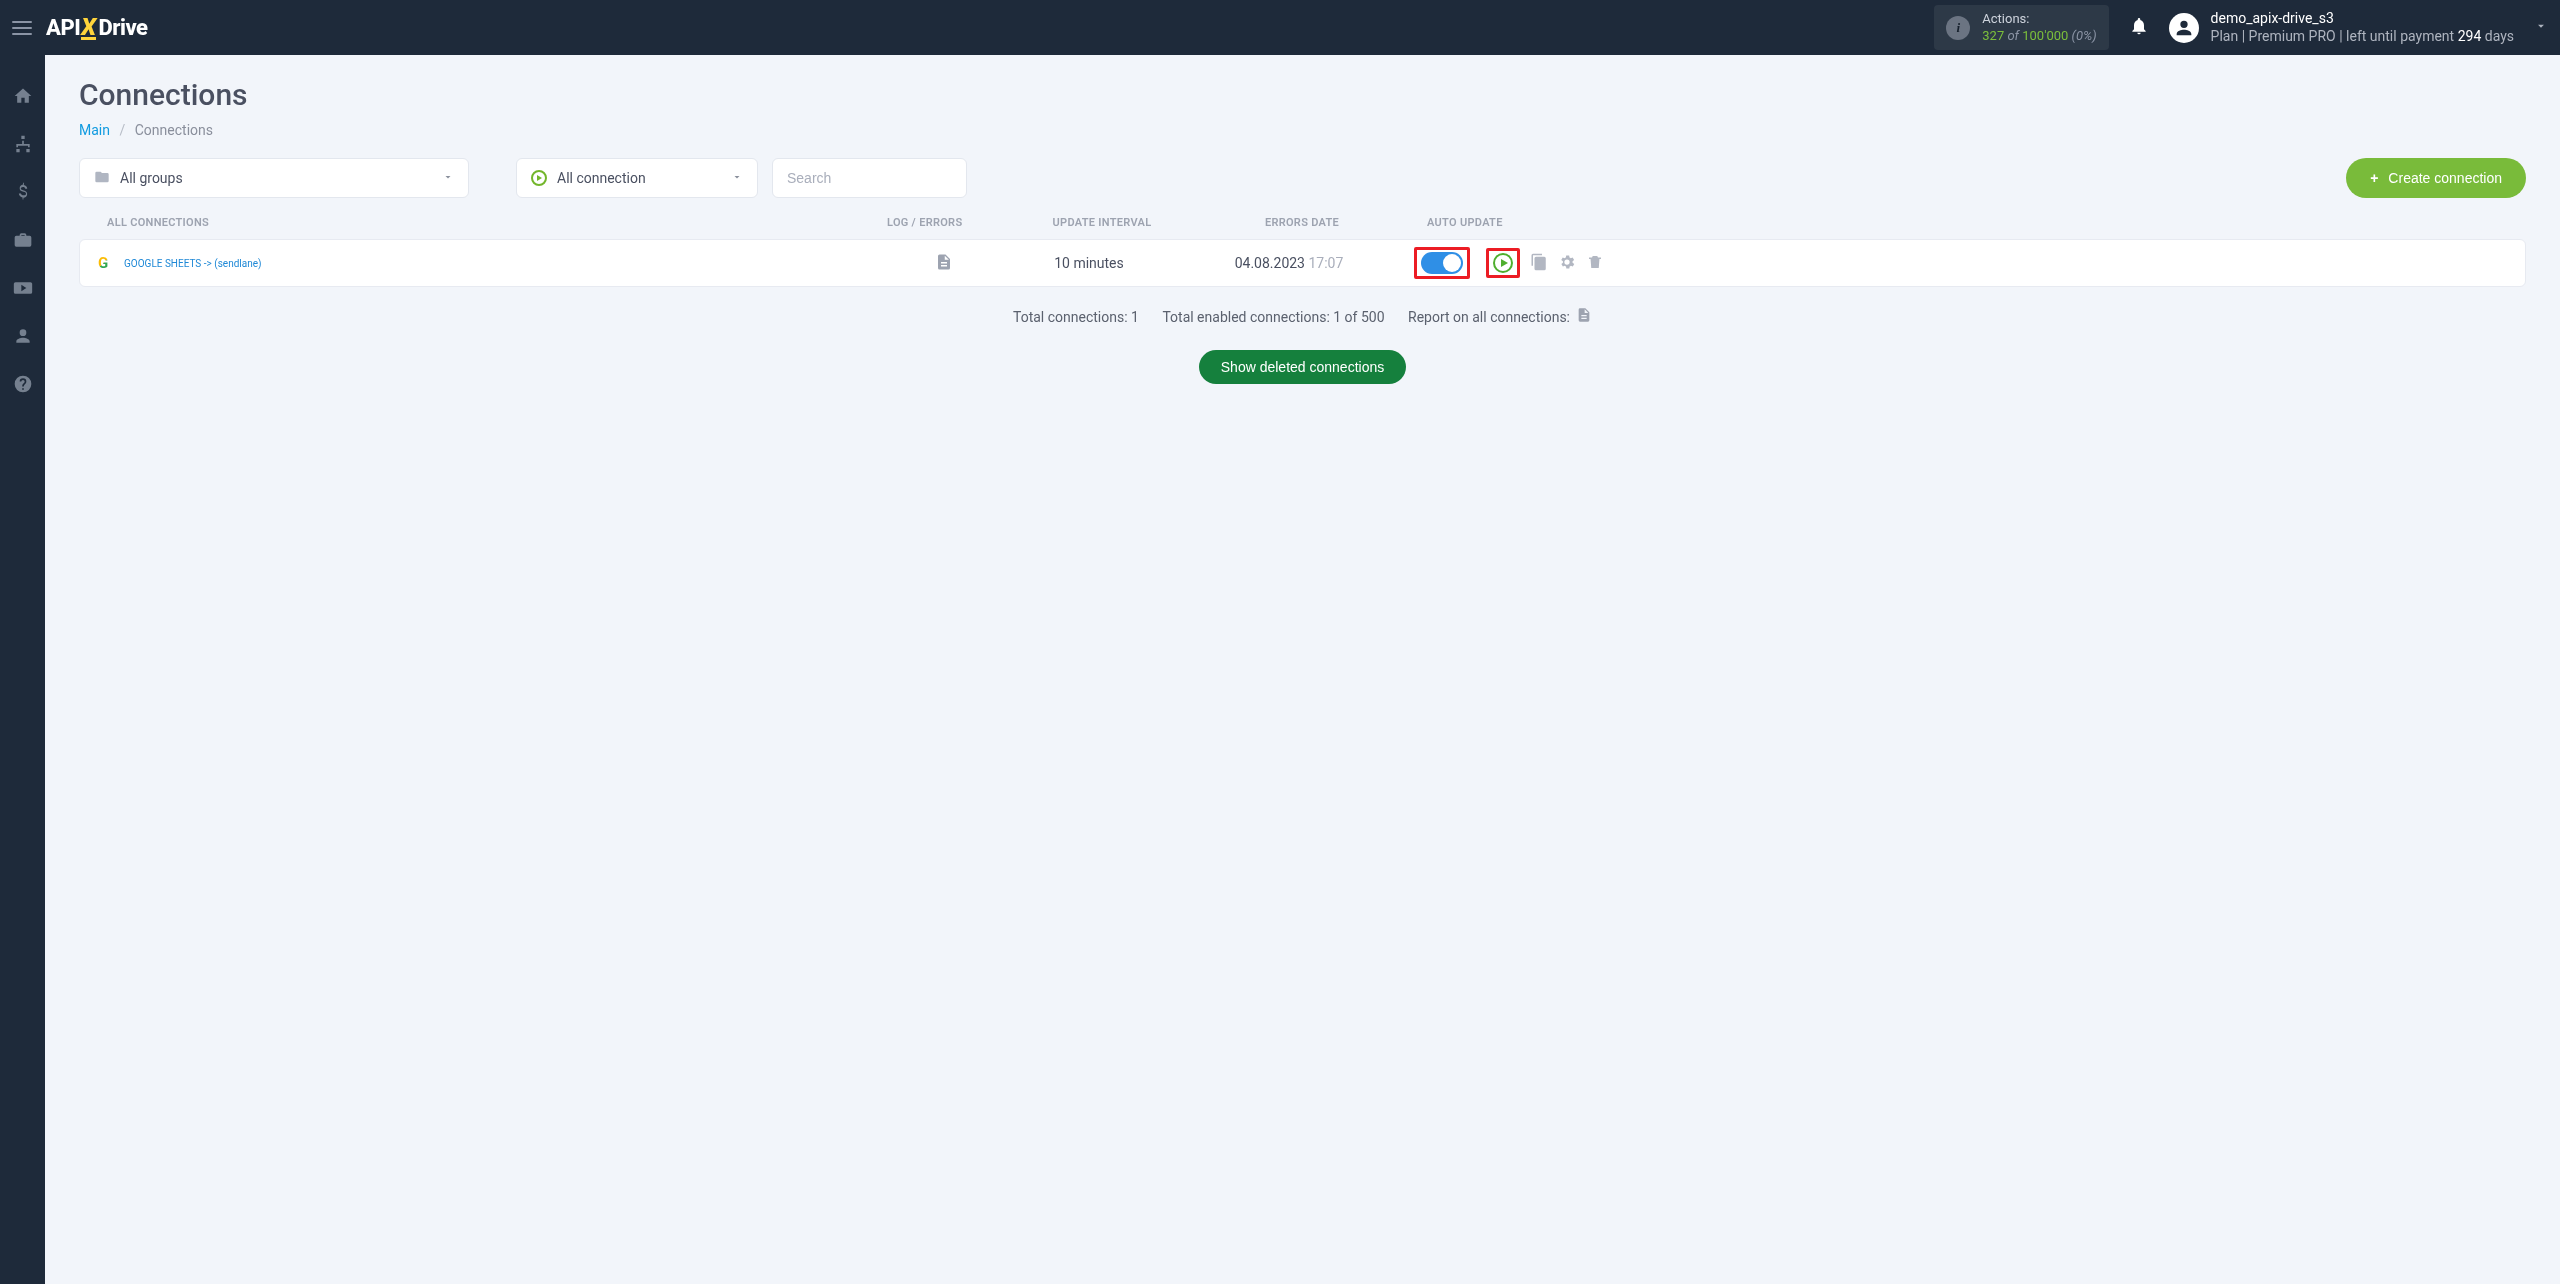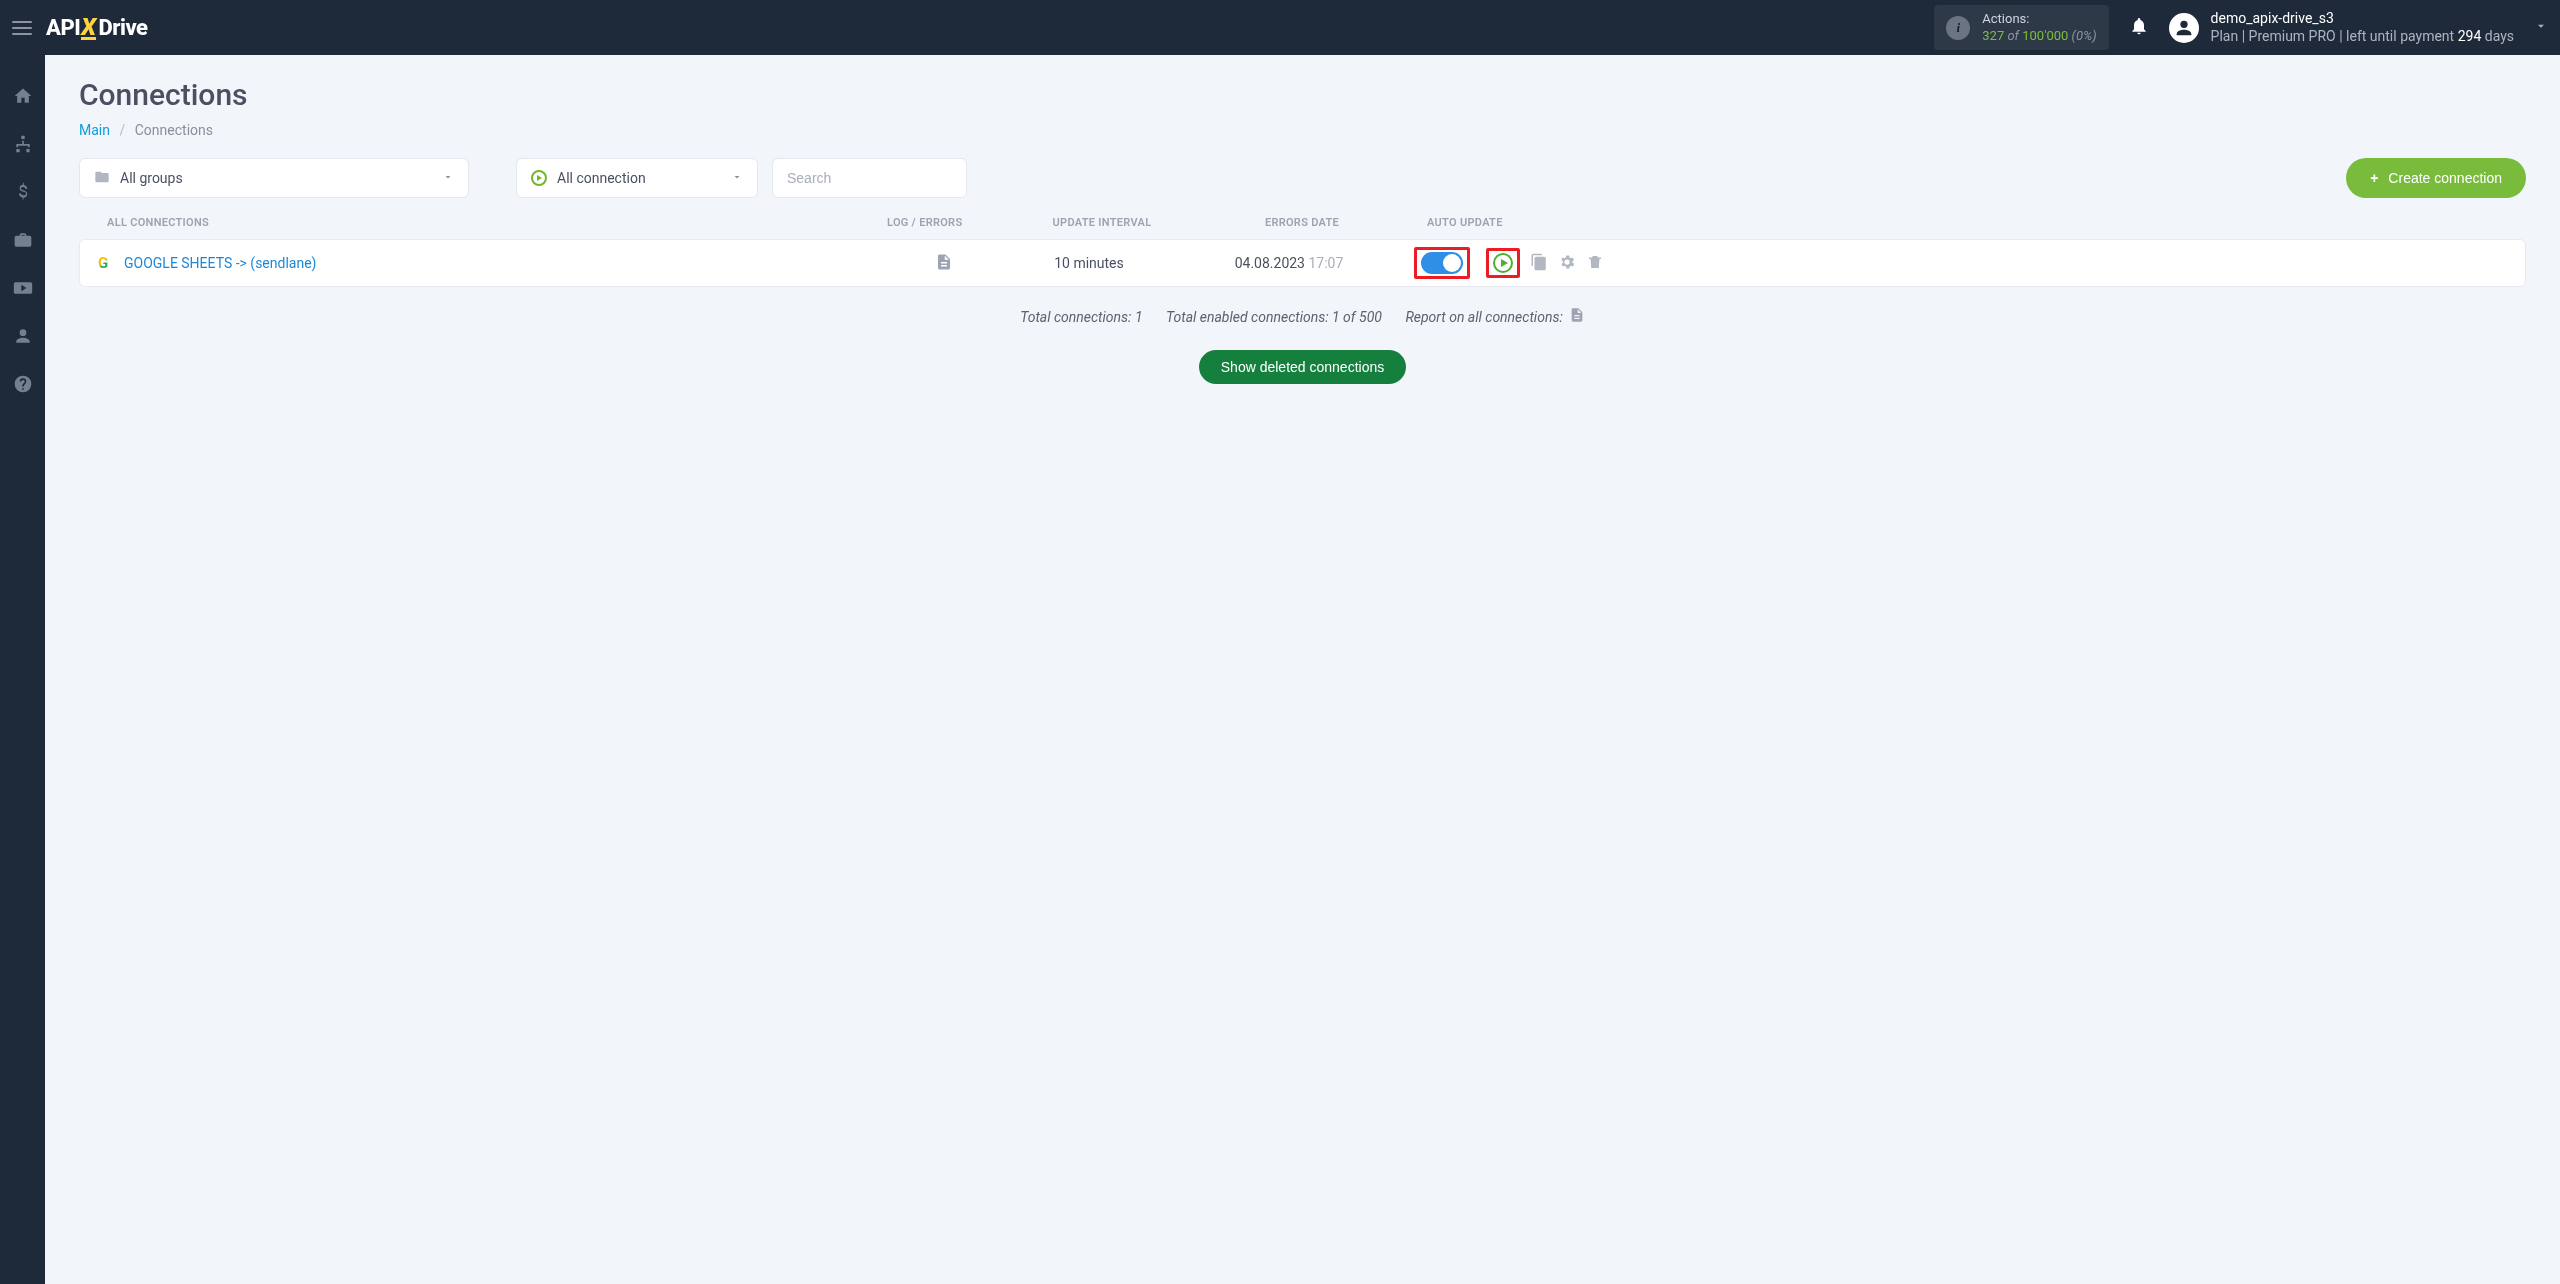--- a/index.html
+++ b/index.html
@@ -151,21 +151,21 @@
   height: 48px; display: flex; align-items: center; padding: 0 14px;
   margin-bottom: 20px;
 }
 .conn-name { flex: 0 0 780px; display: flex; align-items: center; gap: 12px; }
 .g-icon {
   width: 18px; height: 18px; display: inline-flex; align-items: center; justify-content: center;
   font-weight: 700; font-size: 15px;
   background: linear-gradient(135deg,#ea4335 0 25%, #fbbc05 25% 50%, #34a853 50% 75%, #4285f4 75%);
   -webkit-background-clip: text; background-clip: text; color: transparent;
 }
-.conn-name a { color: #1e88d6; text-decoration: none; font-size: 14px; }
+.conn-name a { color: #1e88d6; text-decoration: none; font-size: 10px; }
 
 .conn-log { flex: 0 0 140px; display:flex; justify-content:center; }
 .doc-icon svg { width: 18px; height: 18px; fill: #9da3b0; }
 
 .conn-interval { flex: 0 0 150px; text-align: center; color: #4a5061; }
 .conn-date { flex: 0 0 250px; text-align: center; color: #4a5061; }
 .conn-date .time { color: #a9aebb; }
 
 .conn-auto { flex: 0 0 60px; display:flex; justify-content:flex-start; }
 .hl-box { border: 3px solid #ec1c24; padding: 2px 4px; border-radius: 2px; display:inline-flex; }
@@ -184,21 +184,21 @@
 }
 .play-btn::after {
   content:''; width:0; height:0; border-left:7px solid #4fae2e;
   border-top:4px solid transparent; border-bottom:4px solid transparent; margin-left:2px;
 }
 .action-ic svg { width:18px; height:18px; fill:#b2b7c2; }
 
 .summary {
   text-align: center; color: #5b616e; font-size: 14px; margin-bottom: 24px;
 }
-.summary .grp { margin: 0 10px; display: inline-flex; align-items: center; gap: 6px; font-style: italic; }
+.summary .grp { margin: 0 10px; display: inline-flex; align-items: center; gap: 6px; }
 .summary .doc-mini svg { width: 16px; height: 16px; fill: #9da3b0; }
 
 .deleted-btn {
   display: block; margin: 0 auto;
   background: #15803d; color: #fff; border: none; border-radius: 18px;
   height: 34px; padding: 0 22px; font-size: 14px; cursor: pointer;
 }
 </style>
 </head>
 <body>

